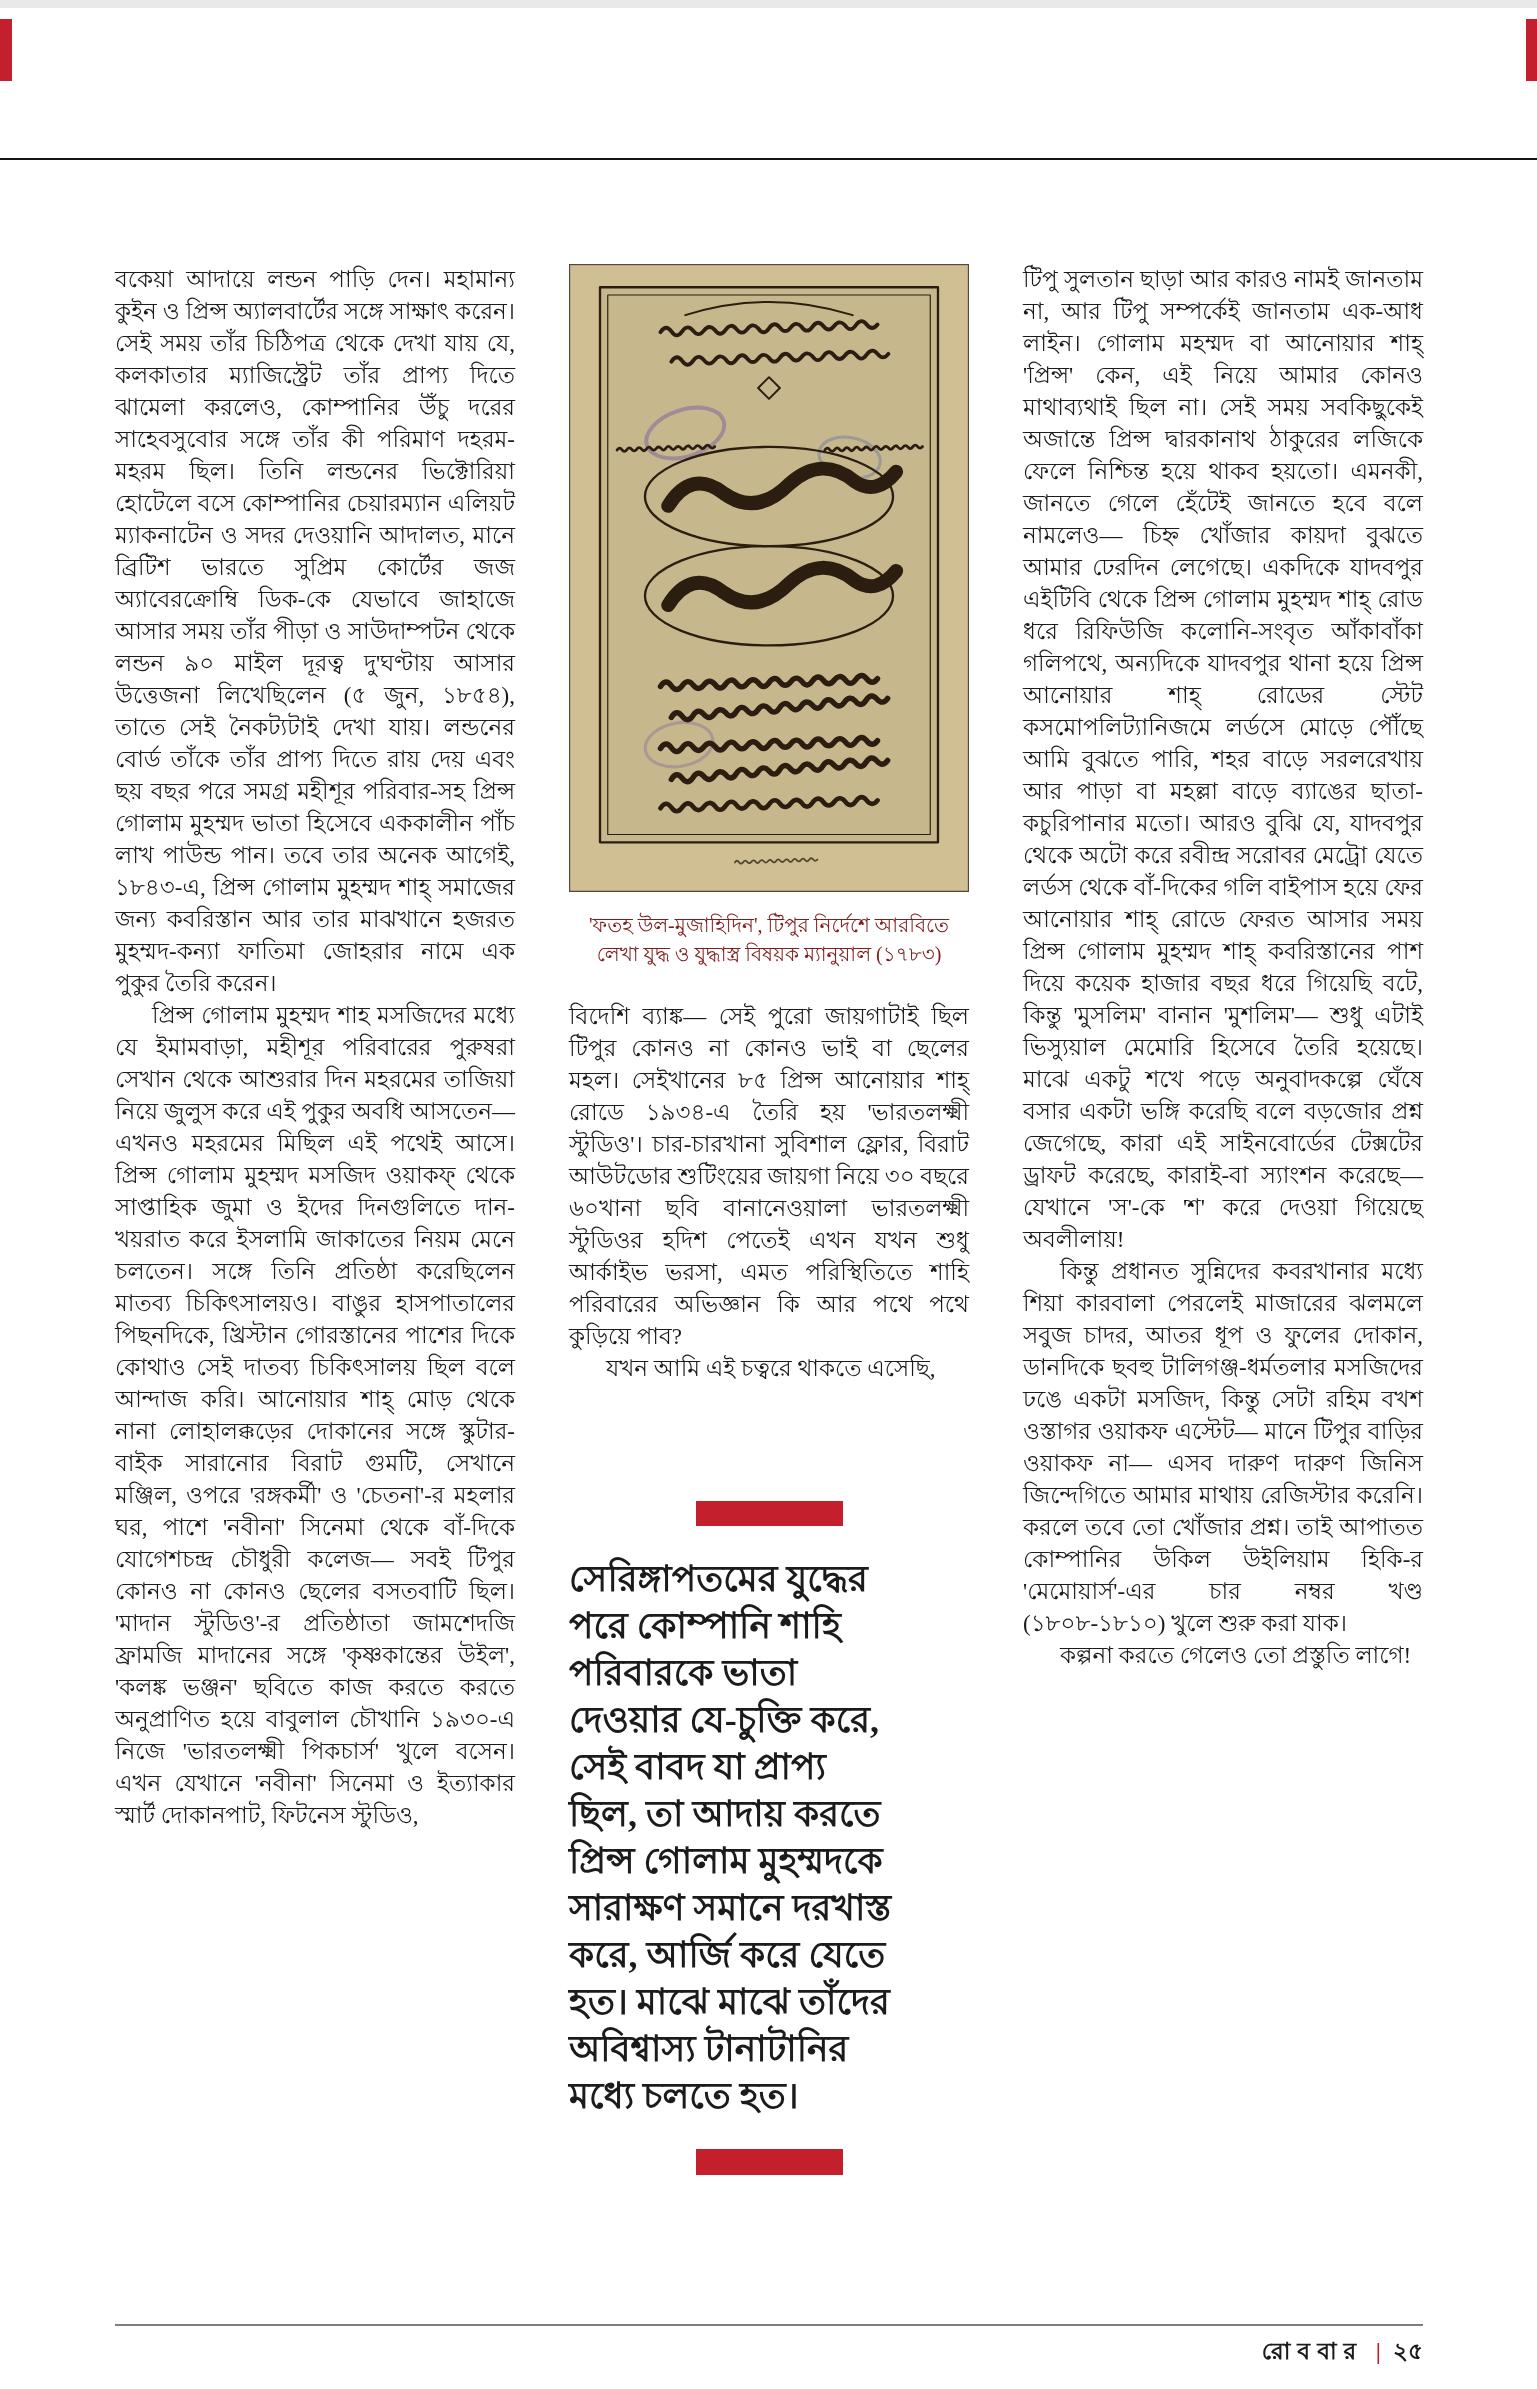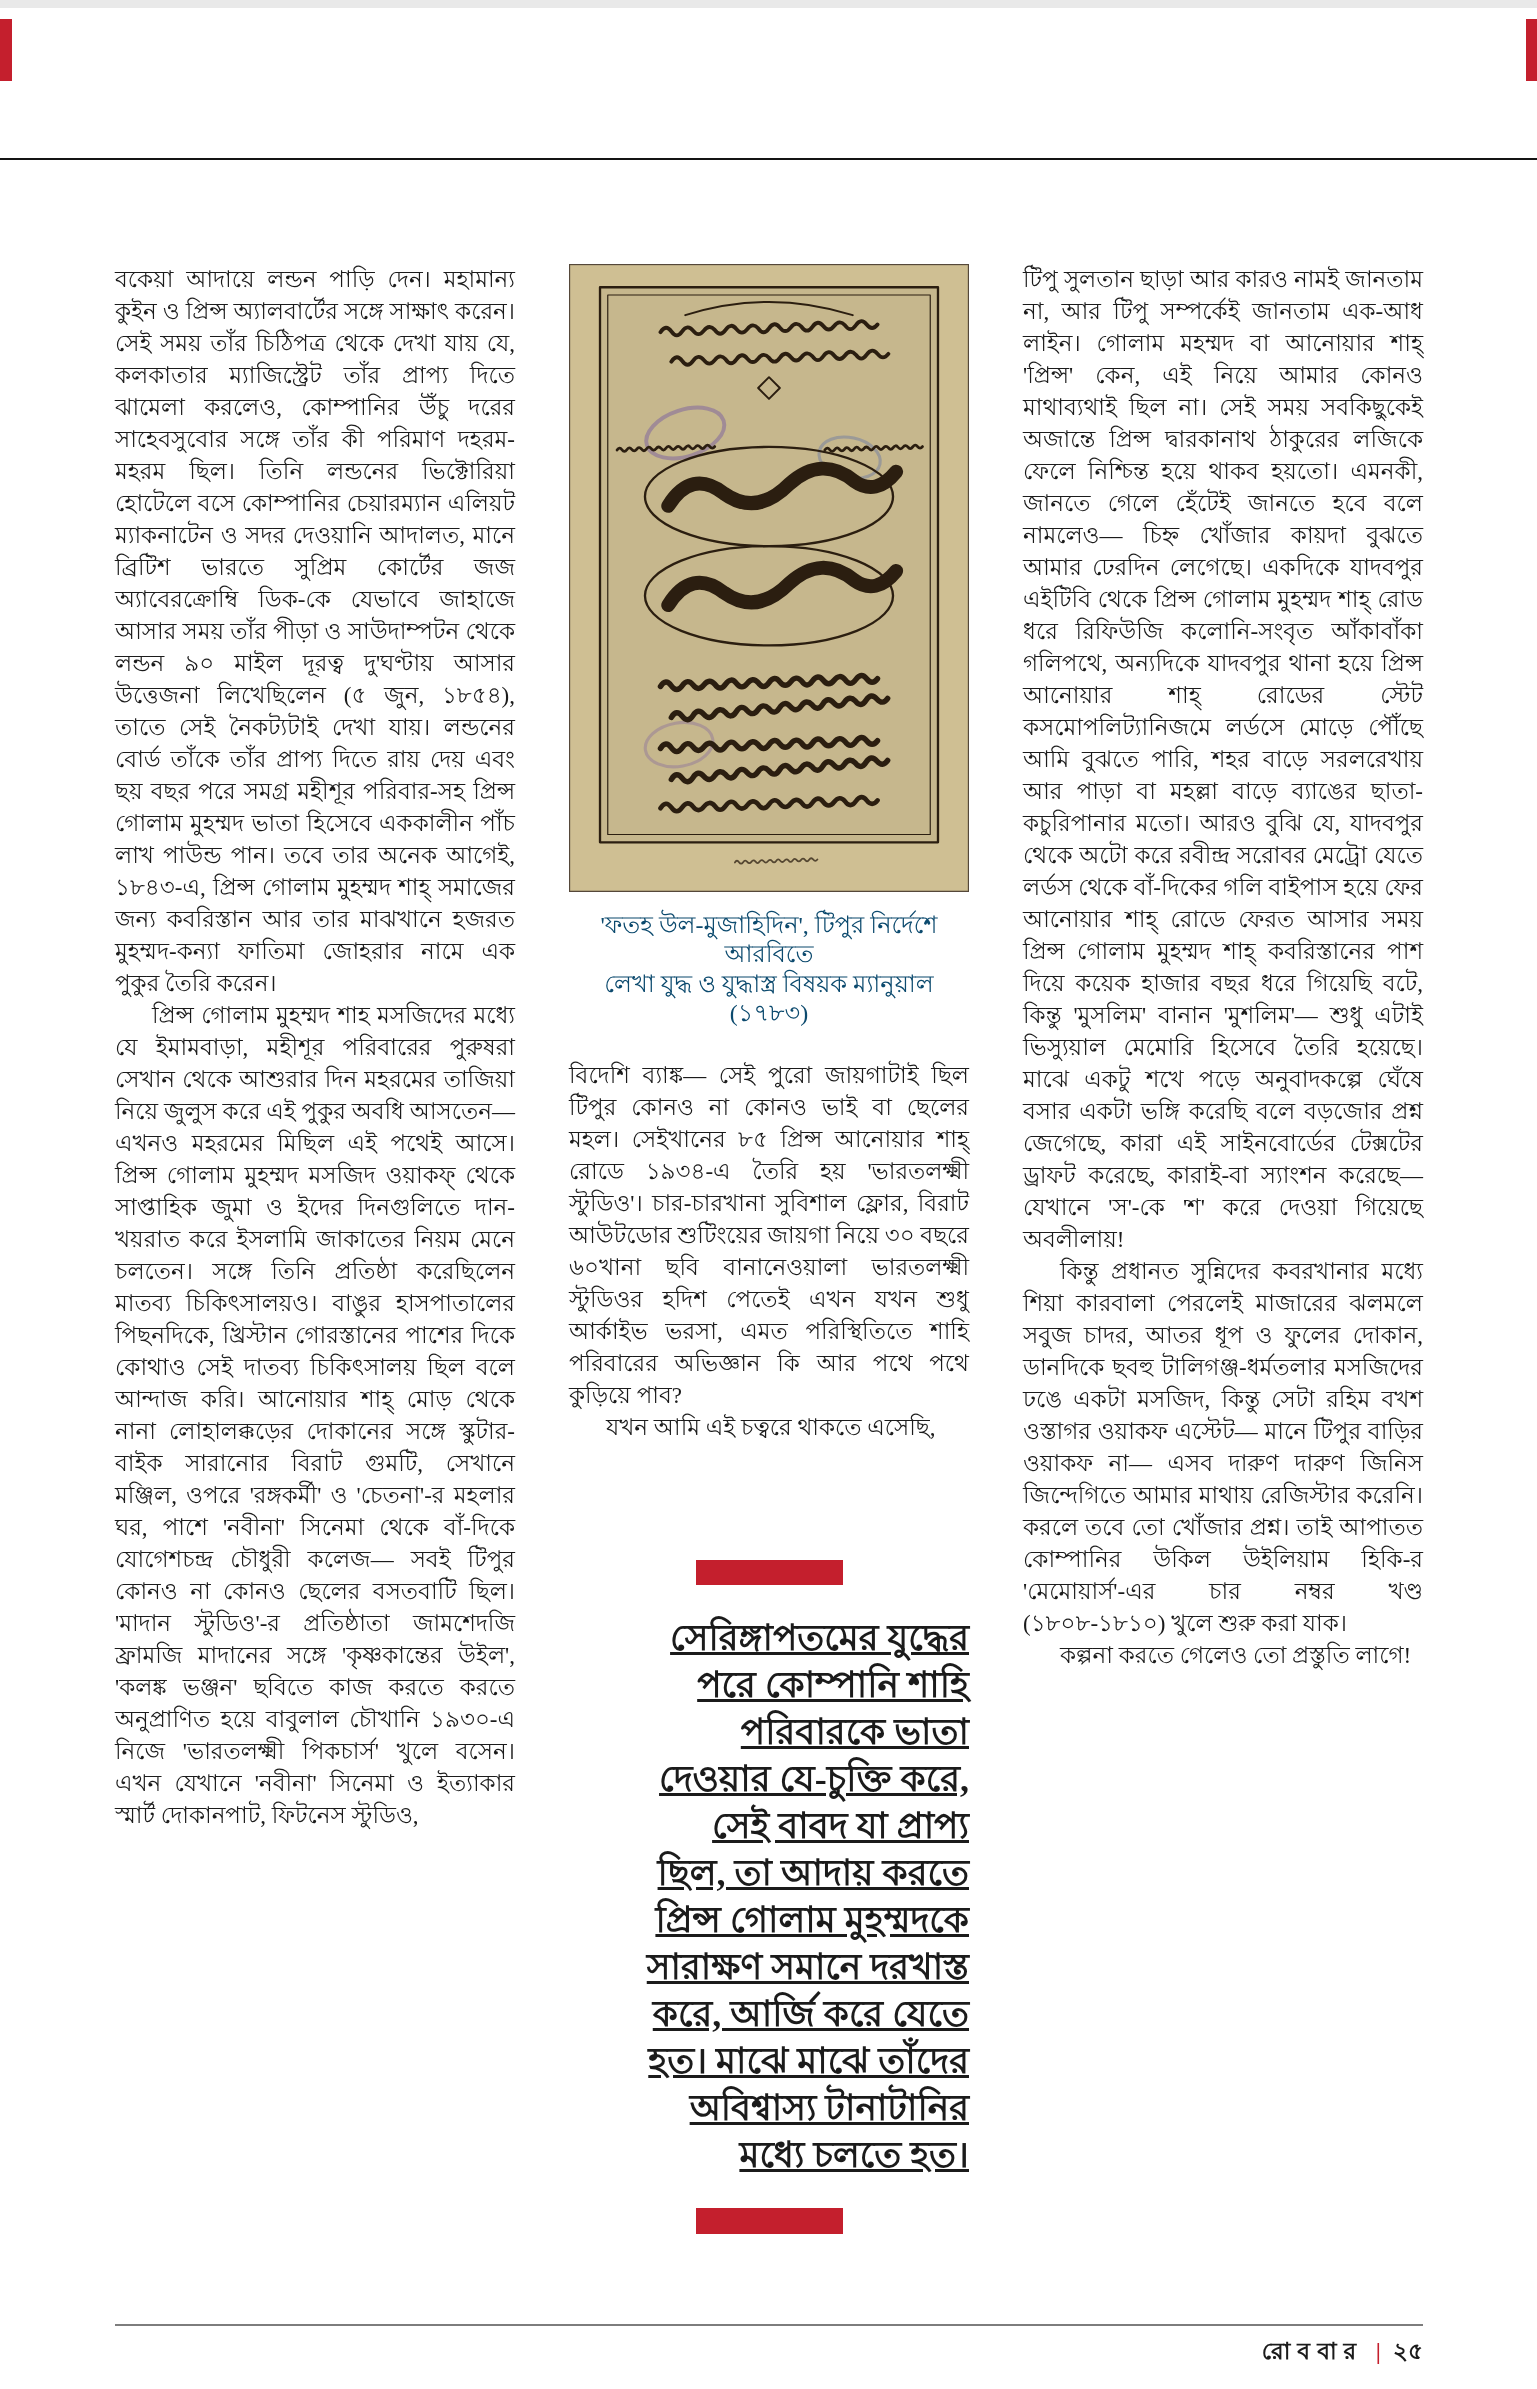--- a/index.html
+++ b/index.html
@@ -32,34 +32,33 @@
     text-align:justify;
   }
   .indent { text-indent:37px; }
 
   
   .manuscript { margin:0 0 31px 0; padding:0; }
   .manuscript svg { display:block; width:100%; height:auto; }
   .ink { stroke:var(--manuscript-ink,#2b1e10); fill:none; stroke-linecap:round; stroke-linejoin:round; }
   .caption {
     margin-top:18.6px;
-    font-size:24px; line-height:29.5px;
-    text-align:center; color:#0c4a6e;
+    font-size:20px; line-height:29.5px;
+    text-align:center; color:#7f1d1d;
     white-space:pre-line;
   }
 
   
   .pullquote { margin-top:116px; }
   .pq-bar { width:147px; height:25.6px; background:var(--accent-red,#c41f2d); margin:0 auto; }
   .pq-text {
     margin:29.5px auto;
     font-size:36px; line-height:47px;
-    font-weight:bold; text-align:right;
+    font-weight:bold; text-align:left;
     white-space:pre-line;
-    text-decoration:underline;
   }
 
   
   .footer-rule { position:absolute; top:2316px; left:115px; width:1308px; height:1.6px; background:#7d7d7d; }
   .footer {
     position:absolute; top:2328px; right:115px;
     font-size:23px; line-height:31px;
     display:flex; align-items:flex-start; gap:12.4px;
   }
   .footer .brand { letter-spacing:7px; font-weight:bold; }

